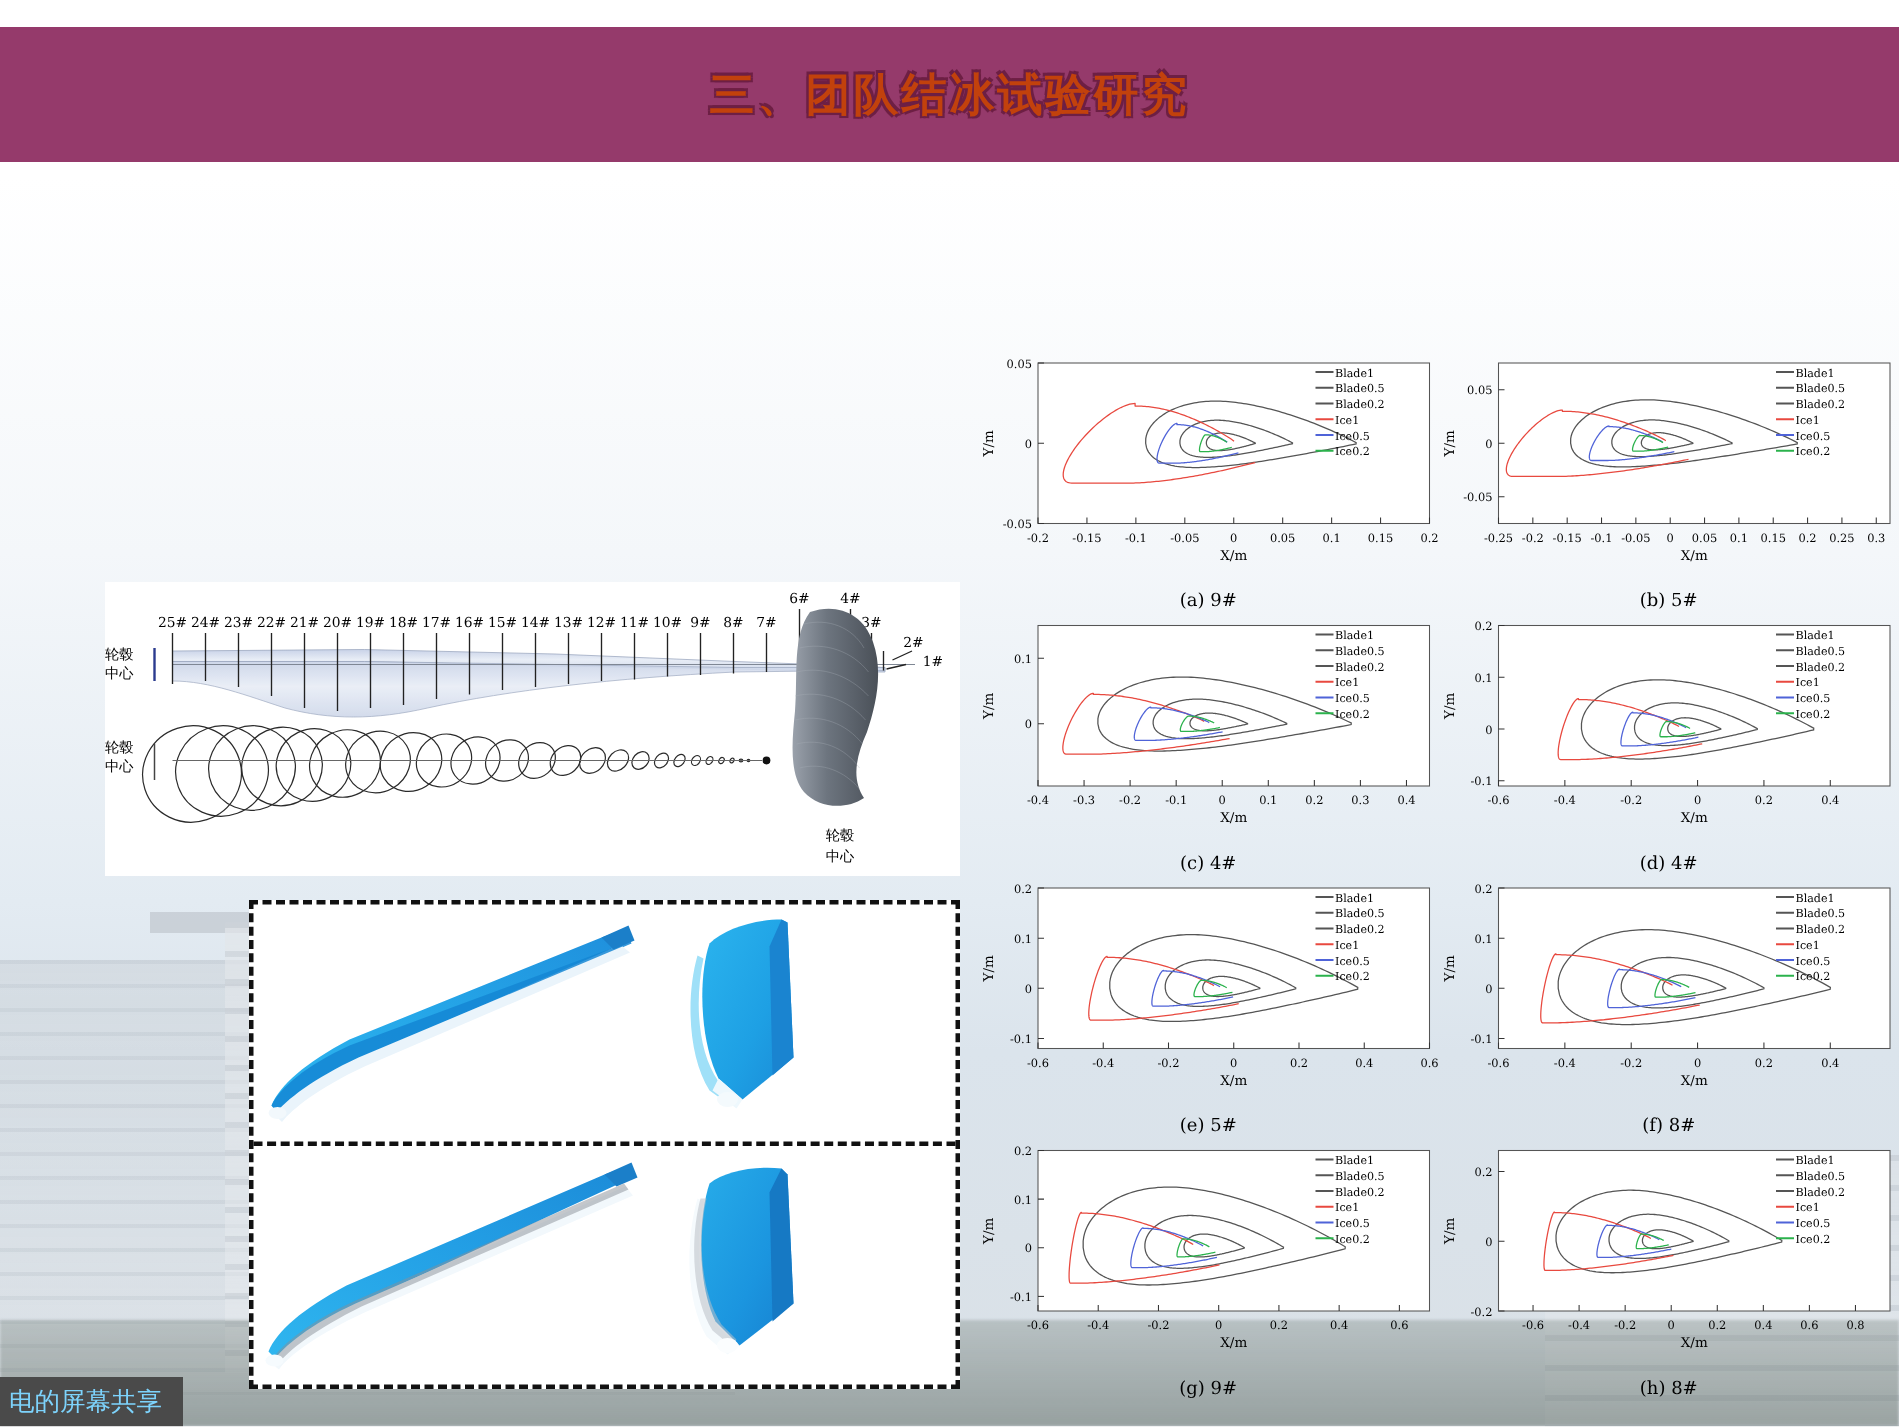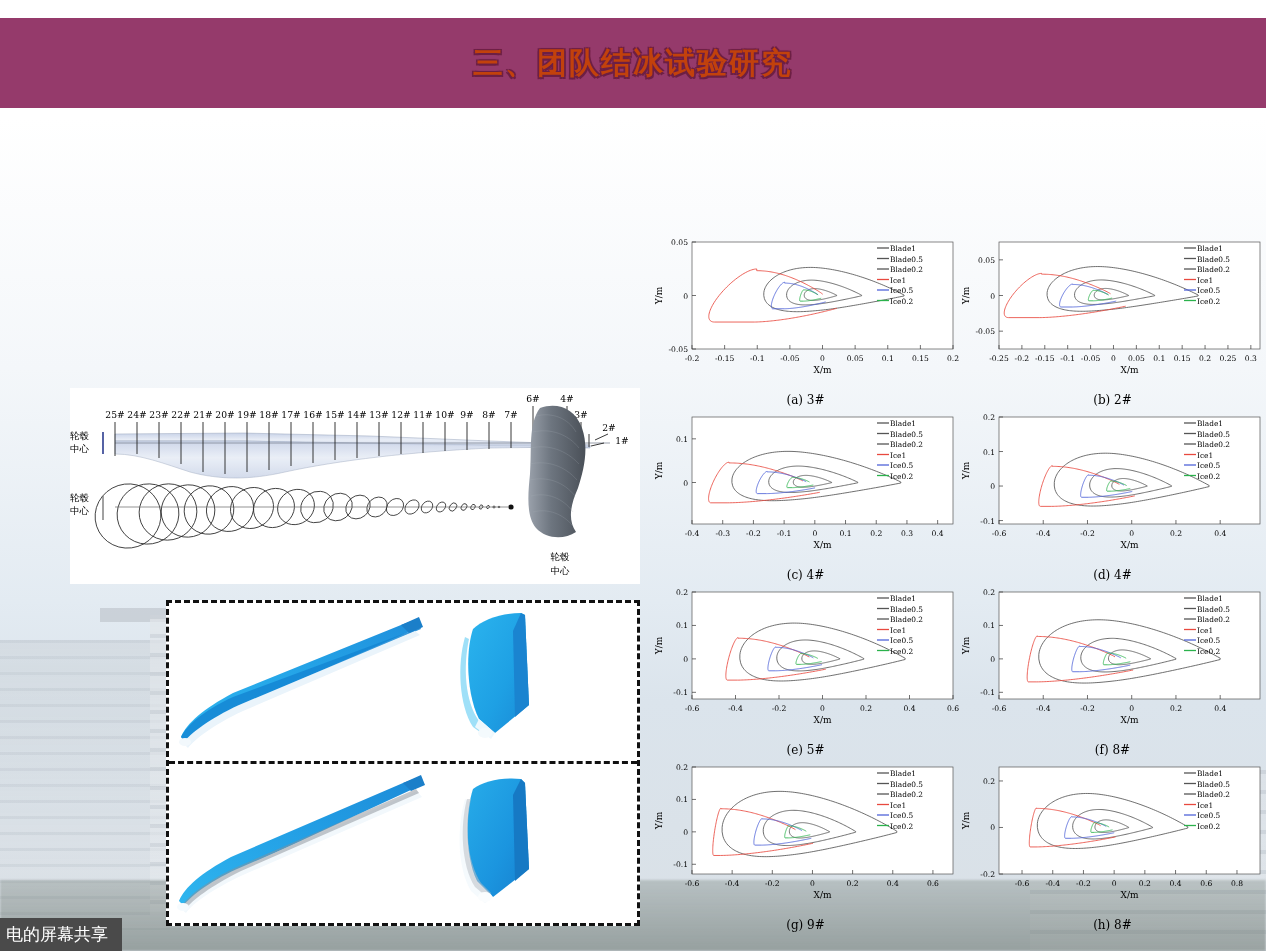--- a/index.html
+++ b/index.html
@@ -92,21 +92,21 @@
   }
   .chart-cell{position:relative;}
   .chart-cell svg{display:block;}
   .chart-caption{
     position:absolute;left:0;right:0;bottom:0;text-align:center;
     font-family:"DejaVu Serif","Liberation Serif",serif;font-size:12px;color:#000;
   }
   
   #share-badge{
     position:absolute;left:0;bottom:0;height:33px;
-    background:#4a4a4a;color:#ffffff;display:flex;align-items:center;
+    background:#4a4a4a;color:#7dd3fc;display:flex;align-items:center;
     padding:0 14px 0 6px;font-size:17px;
     font-family:"DejaVu Sans","Liberation Sans",sans-serif;
   }
 </style>
 </head>
 <body>
 
 <div id="slide">
 
   <div class="bg-sky"></div>
@@ -364,21 +364,21 @@
           <text x="238" y="29.5" font-size="7.4" font-family="DejaVu Serif, Liberation Serif, serif" fill="#000">Blade0.5</text>
           <line x1="225" y1="37" x2="237" y2="37" stroke="#555555" stroke-width="1.3"></line>
           <text x="238" y="40" font-size="7.4" font-family="DejaVu Serif, Liberation Serif, serif" fill="#000">Blade0.2</text>
           <line x1="225" y1="47.5" x2="237" y2="47.5" stroke="#e8493f" stroke-width="1.3"></line>
           <text x="238" y="50.5" font-size="7.4" font-family="DejaVu Serif, Liberation Serif, serif" fill="#000">Ice1</text>
           <line x1="225" y1="58" x2="237" y2="58" stroke="#4f63d8" stroke-width="1.3"></line>
           <text x="238" y="61" font-size="7.4" font-family="DejaVu Serif, Liberation Serif, serif" fill="#000">Ice0.5</text>
           <line x1="225" y1="68.5" x2="237" y2="68.5" stroke="#2bb24c" stroke-width="1.3"></line>
           <text x="238" y="71.5" font-size="7.4" font-family="DejaVu Serif, Liberation Serif, serif" fill="#000">Ice0.2</text>
         </svg>
-        <div class="chart-caption">(a)  3#</div>
+        <div class="chart-caption">(a)  9#</div>
       </div>
       <div class="chart-cell">
         <svg width="307" height="157" viewBox="0 0 307 157">
           <rect x="40" y="10" width="261" height="107" fill="#fff" stroke="#555" stroke-width="0.7"></rect>
           <line x1="40" y1="117" x2="40" y2="113" stroke="#333" stroke-width="0.7"></line>
           <text x="40" y="129" text-anchor="middle" font-size="7.6" font-family="DejaVu Serif, Liberation Serif, serif" fill="#000">-0.25</text>
           <line x1="62.89473684210525" y1="117" x2="62.89473684210525" y2="113" stroke="#333" stroke-width="0.7"></line>
           <text x="62.89473684210525" y="129" text-anchor="middle" font-size="7.6" font-family="DejaVu Serif, Liberation Serif, serif" fill="#000">-0.2</text>
           <line x1="85.78947368421052" y1="117" x2="85.78947368421052" y2="113" stroke="#333" stroke-width="0.7"></line>
           <text x="85.78947368421052" y="129" text-anchor="middle" font-size="7.6" font-family="DejaVu Serif, Liberation Serif, serif" fill="#000">-0.15</text>
@@ -420,21 +420,21 @@
           <text x="238" y="29.5" font-size="7.4" font-family="DejaVu Serif, Liberation Serif, serif" fill="#000">Blade0.5</text>
           <line x1="225" y1="37" x2="237" y2="37" stroke="#555555" stroke-width="1.3"></line>
           <text x="238" y="40" font-size="7.4" font-family="DejaVu Serif, Liberation Serif, serif" fill="#000">Blade0.2</text>
           <line x1="225" y1="47.5" x2="237" y2="47.5" stroke="#e8493f" stroke-width="1.3"></line>
           <text x="238" y="50.5" font-size="7.4" font-family="DejaVu Serif, Liberation Serif, serif" fill="#000">Ice1</text>
           <line x1="225" y1="58" x2="237" y2="58" stroke="#4f63d8" stroke-width="1.3"></line>
           <text x="238" y="61" font-size="7.4" font-family="DejaVu Serif, Liberation Serif, serif" fill="#000">Ice0.5</text>
           <line x1="225" y1="68.5" x2="237" y2="68.5" stroke="#2bb24c" stroke-width="1.3"></line>
           <text x="238" y="71.5" font-size="7.4" font-family="DejaVu Serif, Liberation Serif, serif" fill="#000">Ice0.2</text>
         </svg>
-        <div class="chart-caption">(b)  2#</div>
+        <div class="chart-caption">(b)  5#</div>
       </div>
       <div class="chart-cell">
         <svg width="307" height="157" viewBox="0 0 307 157">
           <rect x="40" y="10" width="261" height="107" fill="#fff" stroke="#555" stroke-width="0.7"></rect>
           <line x1="40" y1="117" x2="40" y2="113" stroke="#333" stroke-width="0.7"></line>
           <text x="40" y="129" text-anchor="middle" font-size="7.6" font-family="DejaVu Serif, Liberation Serif, serif" fill="#000">-0.4</text>
           <line x1="70.70588235294119" y1="117" x2="70.70588235294119" y2="113" stroke="#333" stroke-width="0.7"></line>
           <text x="70.70588235294119" y="129" text-anchor="middle" font-size="7.6" font-family="DejaVu Serif, Liberation Serif, serif" fill="#000">-0.3</text>
           <line x1="101.41176470588235" y1="117" x2="101.41176470588235" y2="113" stroke="#333" stroke-width="0.7"></line>
           <text x="101.41176470588235" y="129" text-anchor="middle" font-size="7.6" font-family="DejaVu Serif, Liberation Serif, serif" fill="#000">-0.2</text>

